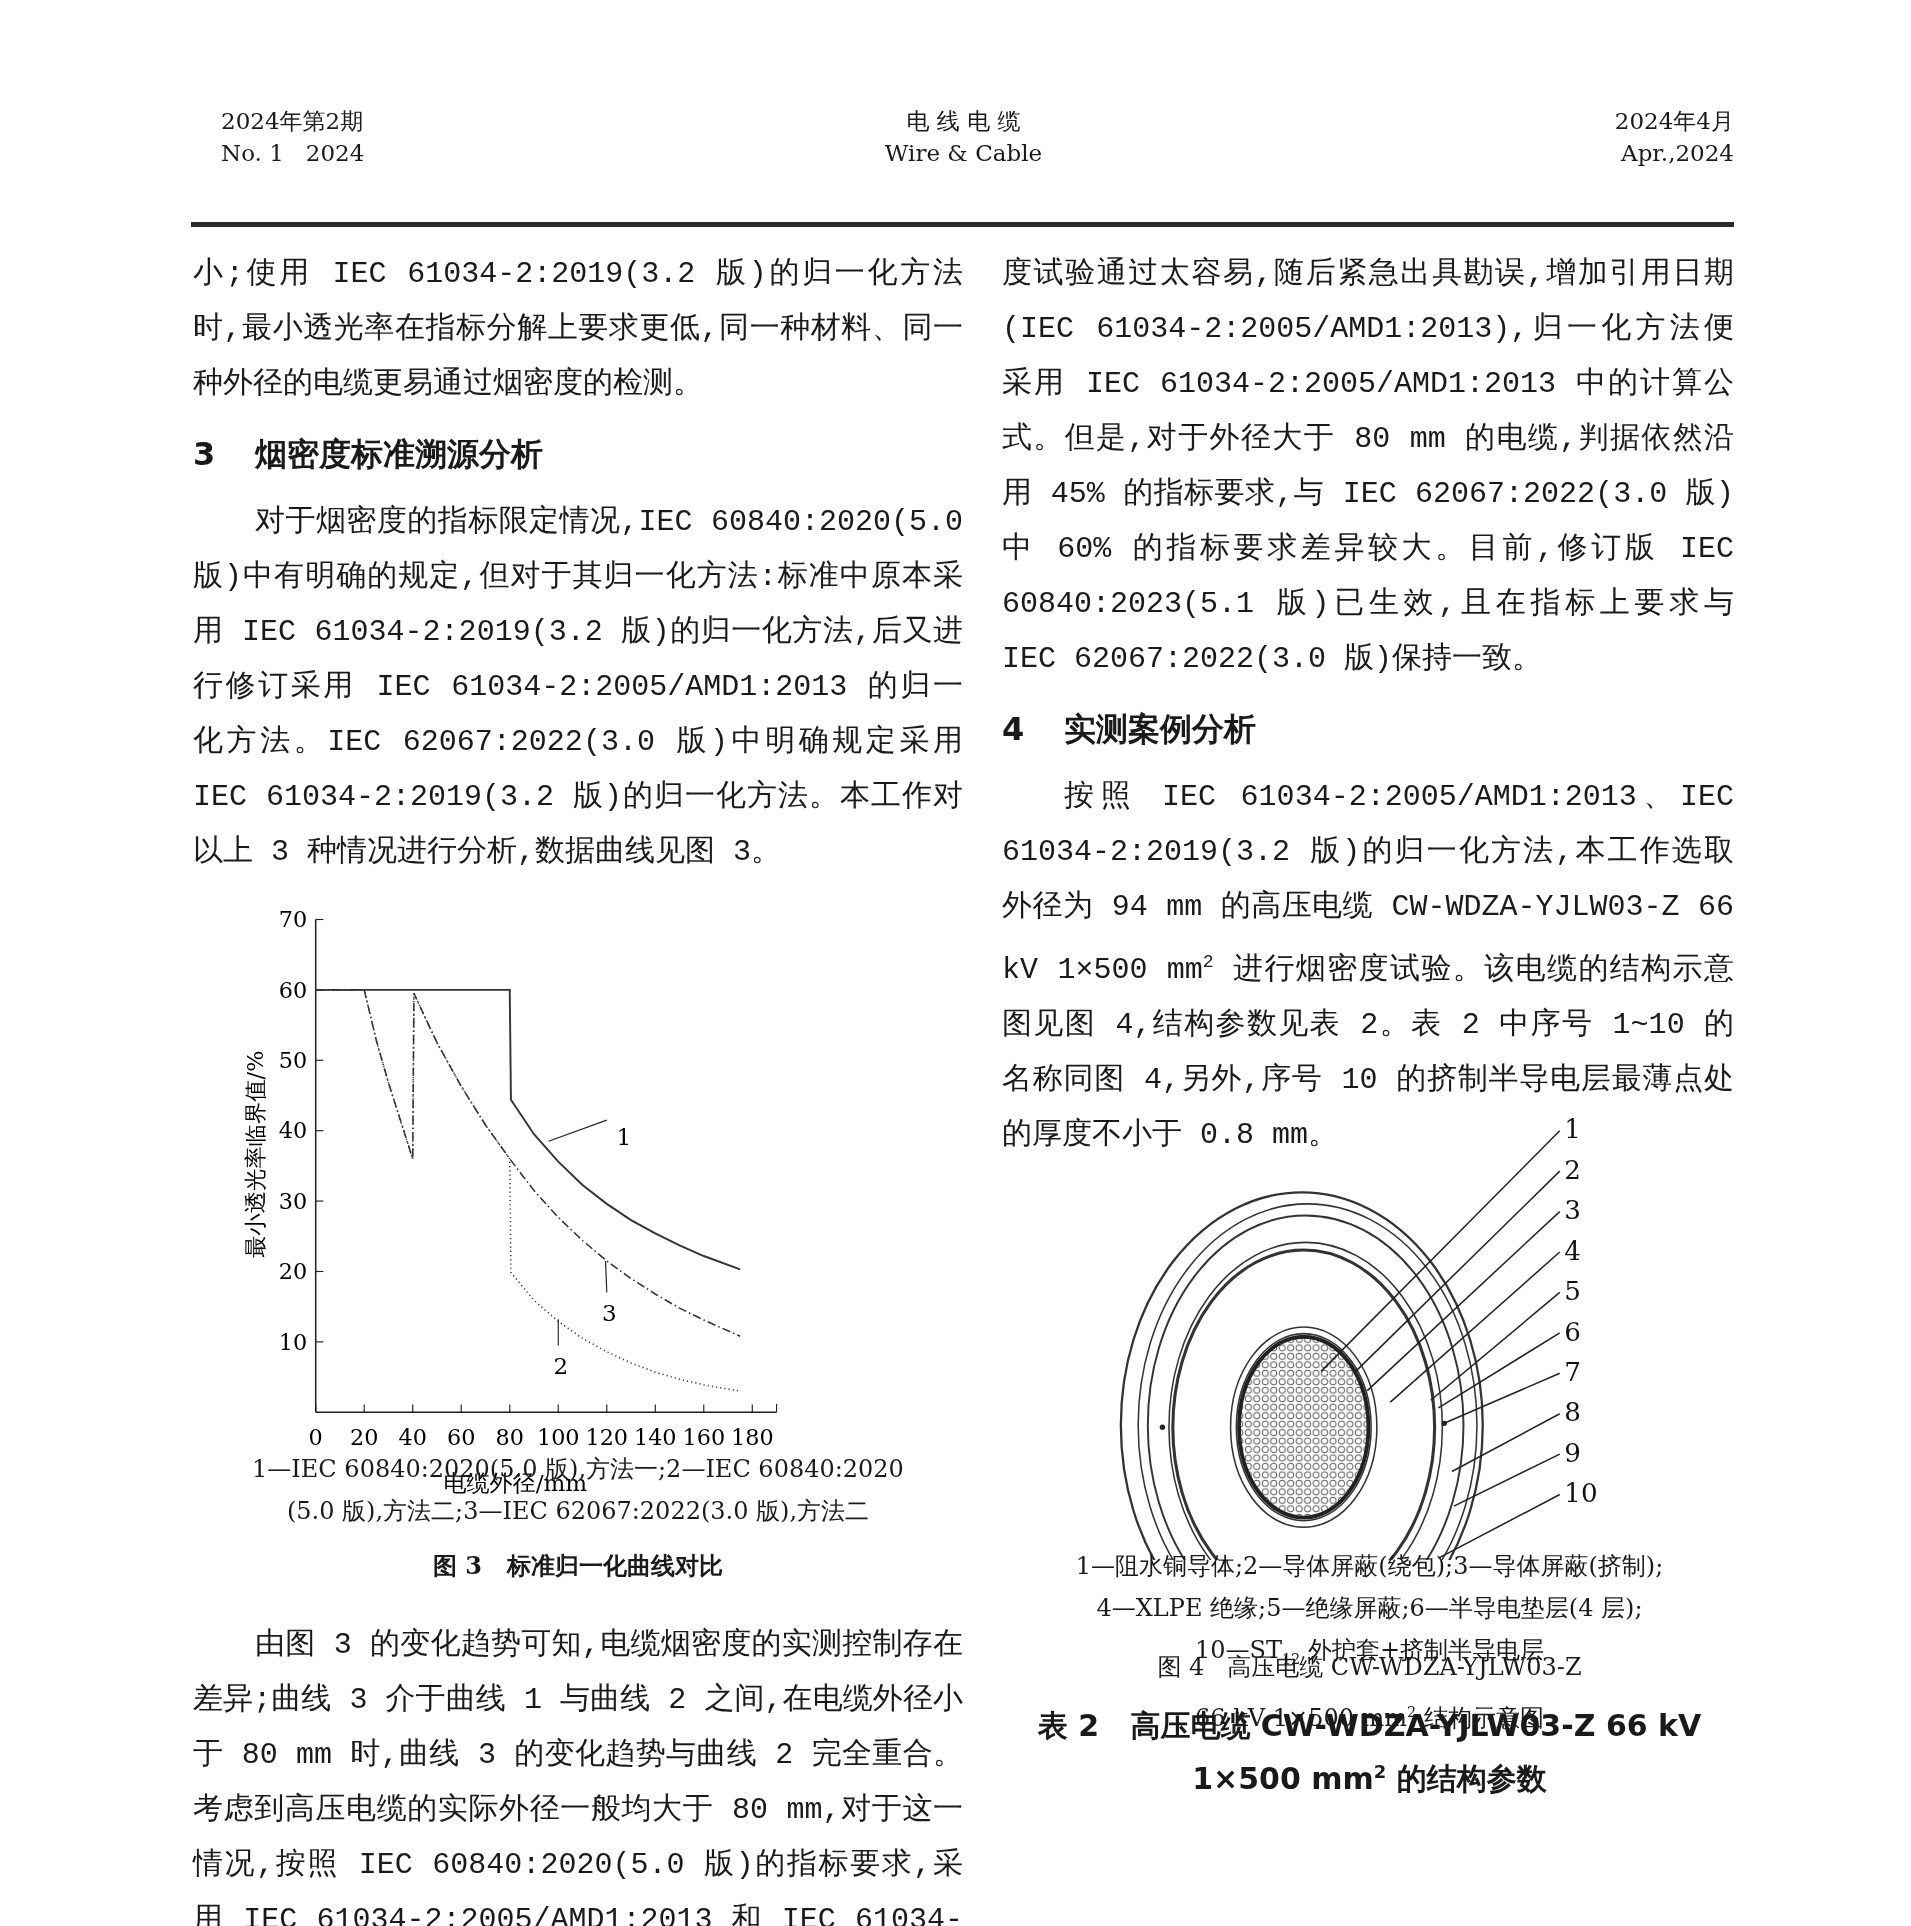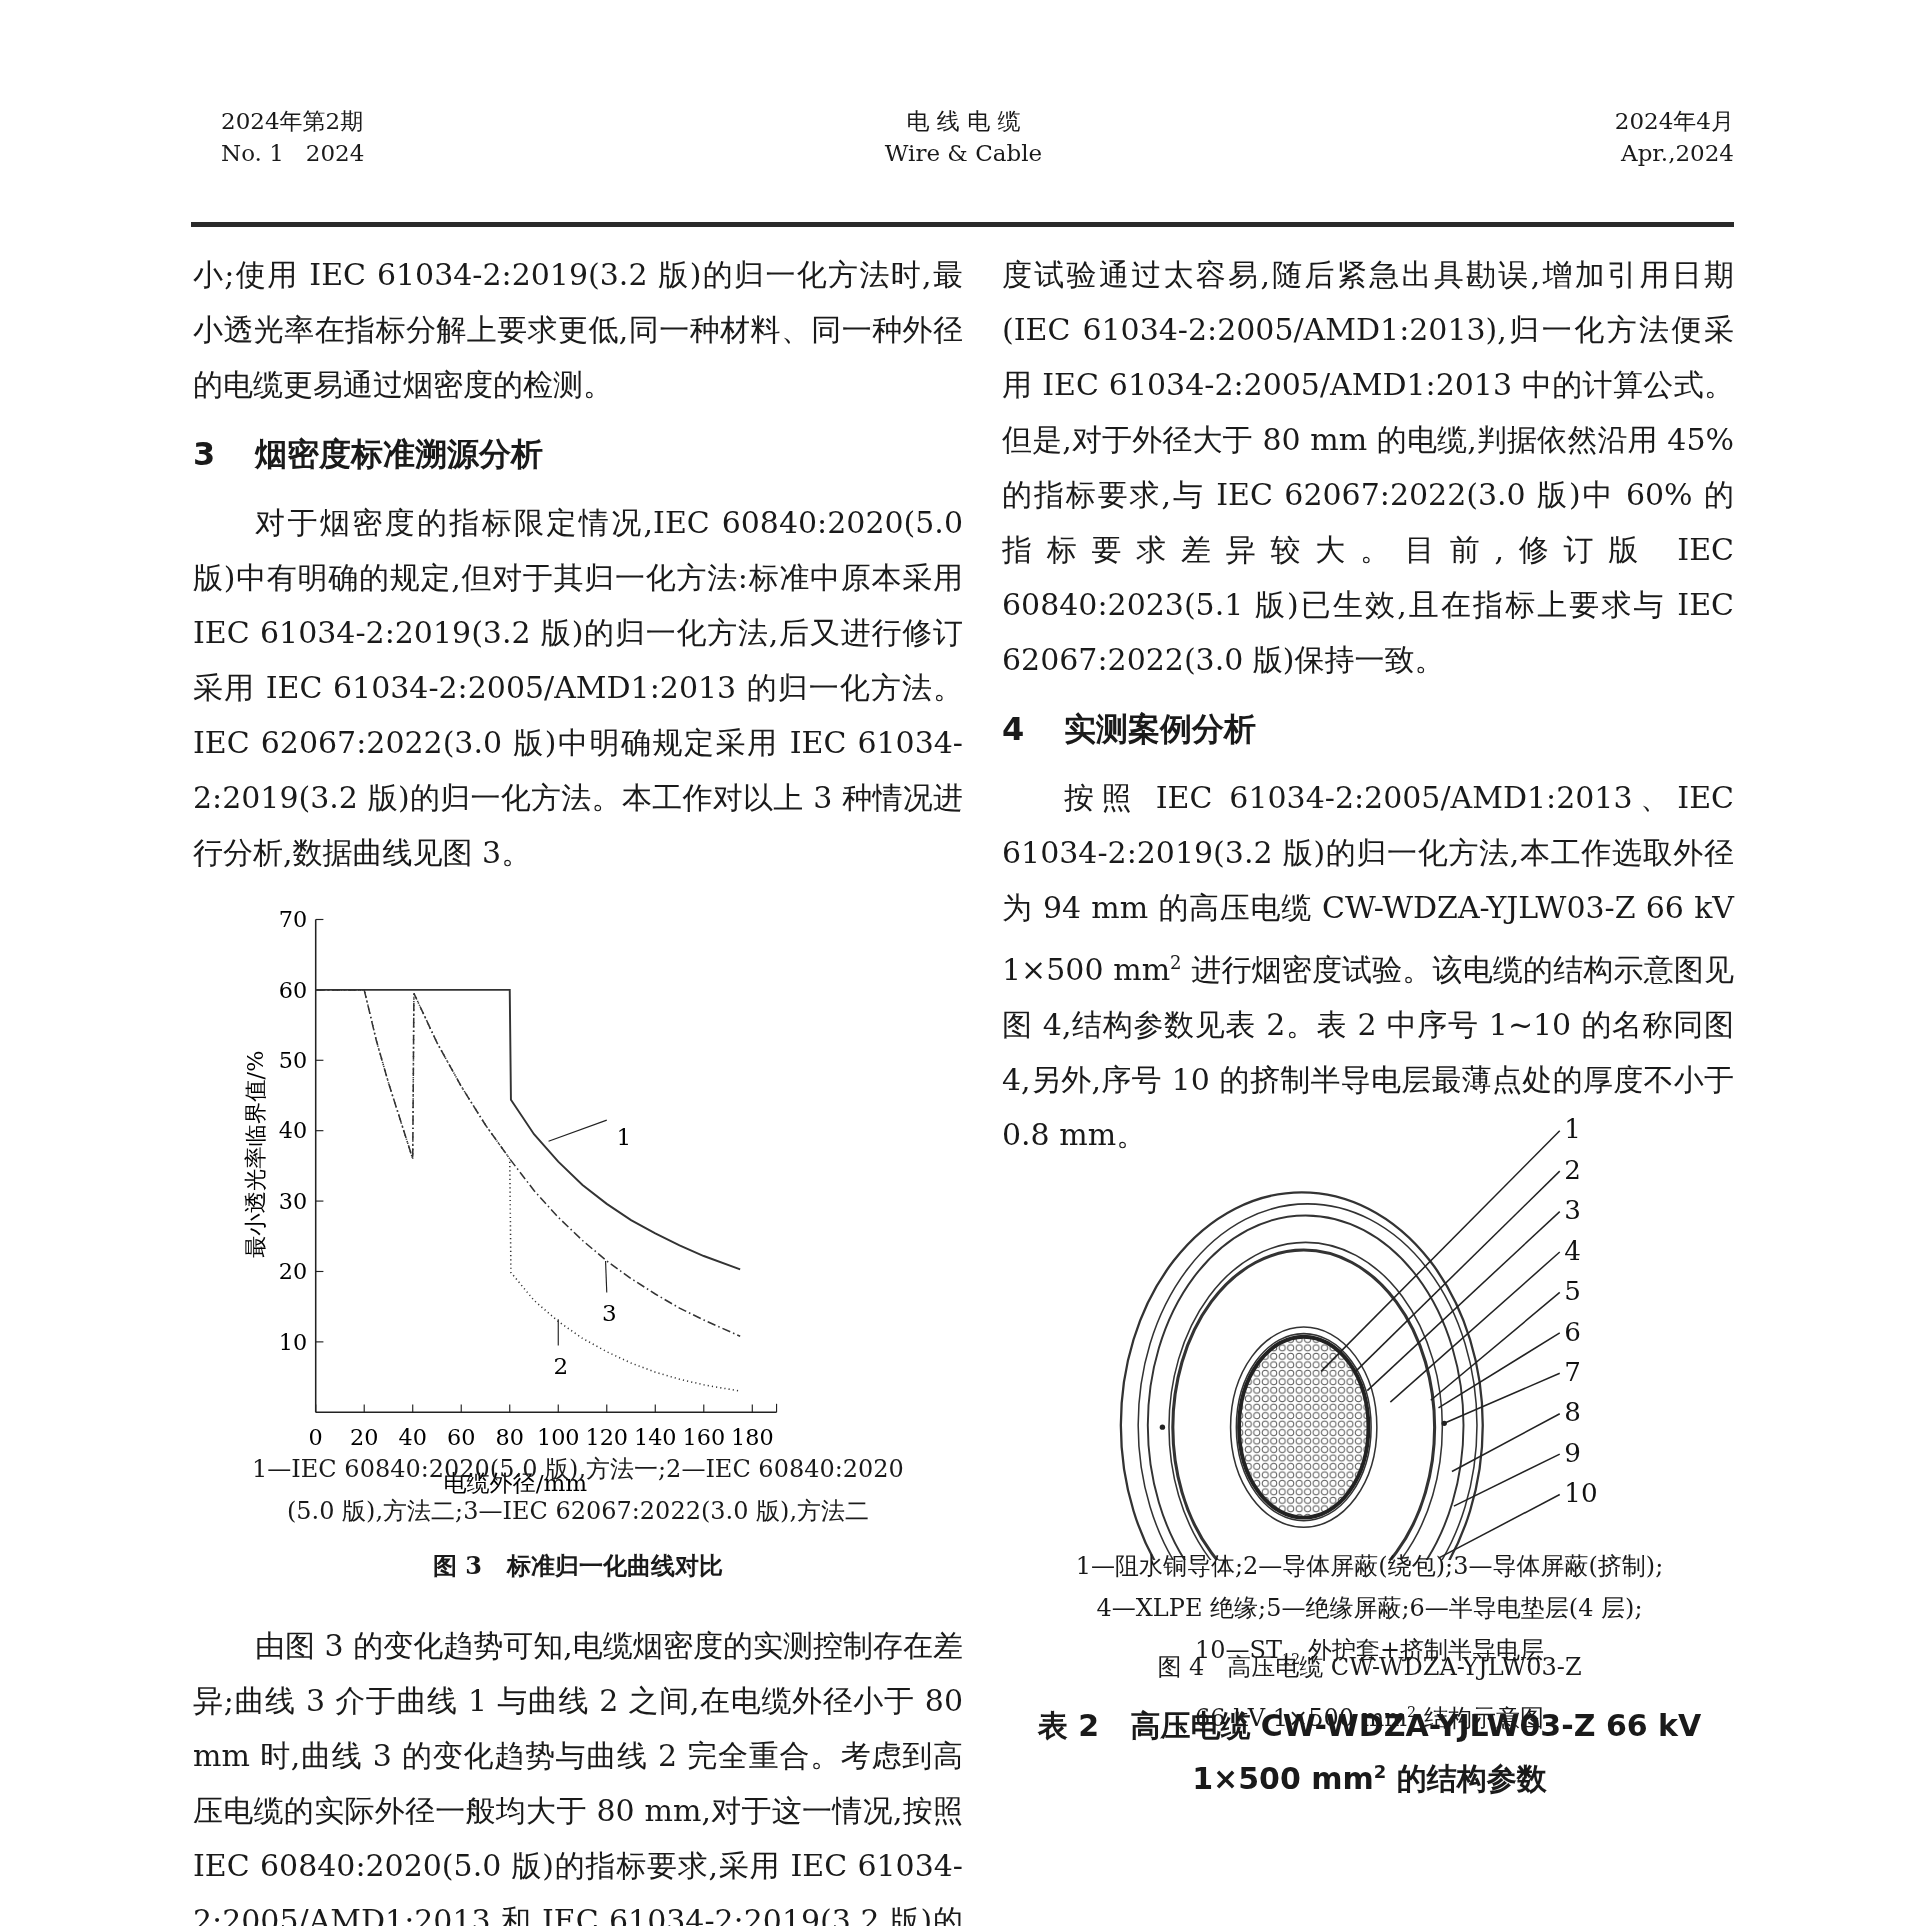--- a/index.html
+++ b/index.html
@@ -12,21 +12,21 @@
   .hdr .r1 { top: 9.6px; }
   .hdr .r2 { top: 42px; }
   .hdr .l { position: absolute; left: 0; margin-left: 28px; }
   .hdr .c { position: absolute; left: 0; right: 0; text-align: center; }
   .hdr .r { position: absolute; right: 0; }
   .hdr-rule { position: absolute; left: 191px; right: 177px; top: 222px; height: 5.4px; background: #2a2a2a; }
 
   .col { position: absolute; top: 247px; font-size: 30px; line-height: 55px; text-align: justify; }
   .col.left { left: 193px; width: 770px; }
   .col.right { left: 1002px; width: 732px; }
-  .p { margin: 0; }
+  .p { margin: 0; font-family: Liberation Mono, monospace; }
   .indent { text-indent: 62px; }
   .h { font-family: "DejaVu Sans", "Liberation Sans", sans-serif; font-weight: bold; font-size: 32px; margin: 15.4px 0 13.5px 0; line-height: 54px; }
   .h .num { display: inline-block; width: 62px; }
 
   .fig3 { position: absolute; left: 216px; top: 901px; width: 636px; height: 539px; }
   .fig3 svg { width: 100%; height: 100%; overflow: visible; }
   .cap { font-size: 24px; line-height: 42px; text-align: center; }
   .fig3-legend { position: absolute; left: 193px; width: 770px; top: 1448px; }
   .fig3-caption { position: absolute; left: 193px; width: 770px; top: 1545px; font-size: 24px; line-height: 42px; text-align: center; font-weight: bold; }
 

